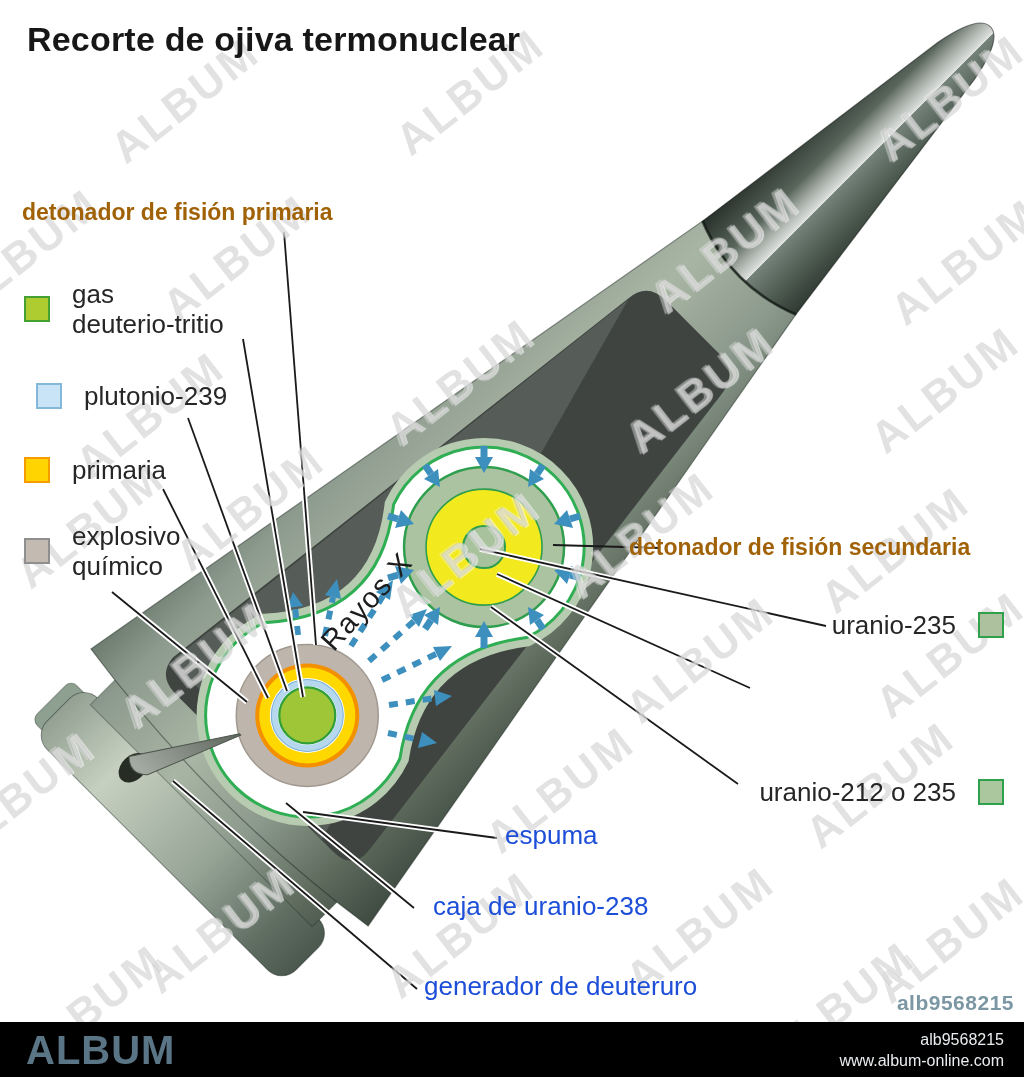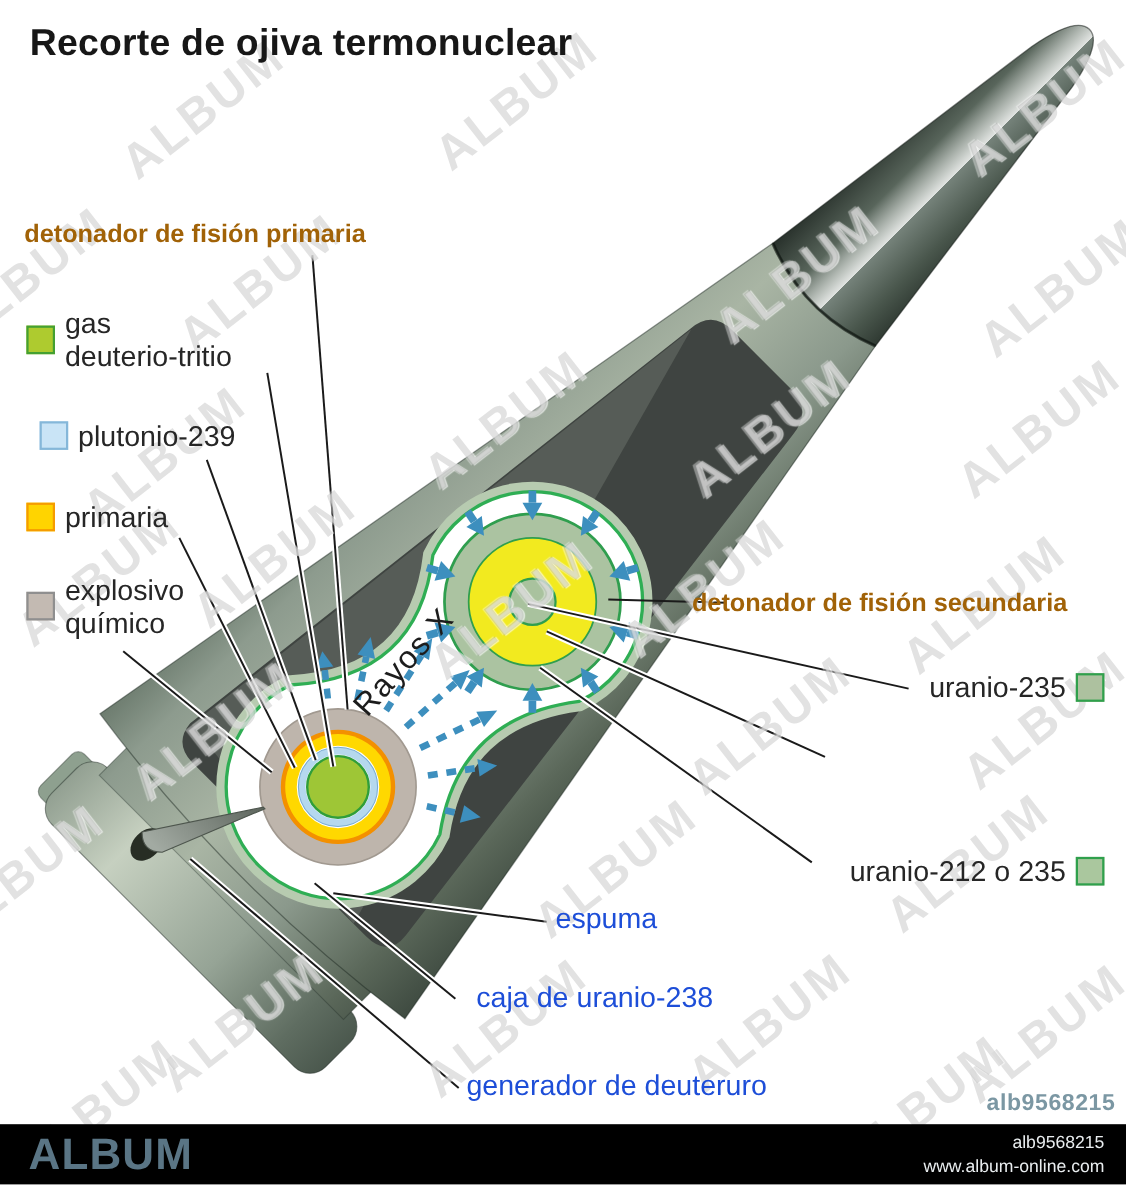--- a/index.html
+++ b/index.html
@@ -2,21 +2,21 @@
 <html><head>
 <meta charset="utf-8">
 <style>
   html,body{margin:0;padding:0;background:#fff;}
   #stage{position:relative;width:1024px;height:1077px;overflow:hidden;background:#ffffff;
          font-family:"Liberation Sans",sans-serif;}
   svg{position:absolute;left:0;top:0;}
   .lbl{position:absolute;color:#1d4ed8;font-size:26px;line-height:30px;white-space:nowrap;}
   .lbl.bold{font-weight:700;font-size:23px;color:#a16207;}
   .title{position:absolute;left:27px;top:20px;font-size:34px;font-weight:700;color:#171717;letter-spacing:.2px;}
-  .legend{position:absolute;display:flex;align-items:center;gap:9px;}
+  .legend{position:absolute;display:flex;align-items:center;gap:22px;}
   .legend .sw{width:26px;height:26px;border:2.5px solid #888;box-sizing:border-box;flex:0 0 auto;}
   .legend .tx{font-size:26px;line-height:30px;color:#262626;white-space:nowrap;}
   .legend.right .tx{text-align:right;}
   .wm{position:absolute;transform:translate(-50%,-50%) rotate(-38deg);
       font-size:44px;font-weight:700;letter-spacing:3px;
       color:rgba(125,125,125,.22);
       text-shadow:1px 1px 1px rgba(255,255,255,.65),-1px -1px 1px rgba(255,255,255,.4);
       pointer-events:none;}
   .code-above{position:absolute;right:10px;top:991px;font-size:21px;font-weight:600;color:#7b97a3;letter-spacing:.5px;}
   .footer{position:absolute;left:0;top:1022px;width:1024px;height:55px;background:#000;}

